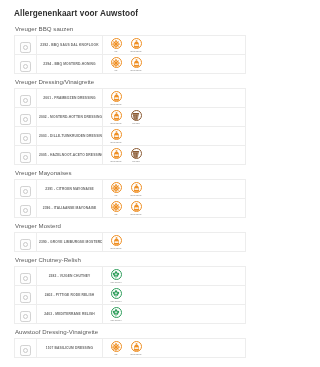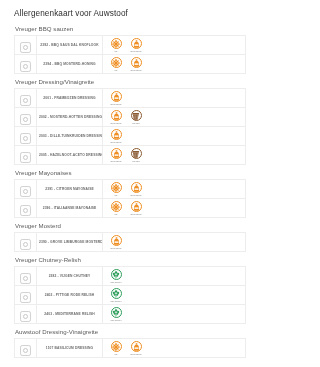--- a/index.html
+++ b/index.html
@@ -7,21 +7,21 @@
     width: 260px; height: 367px;
     background: #ffffff;
     font-family: "Liberation Sans", sans-serif;
     color: #3a3a3a;
     overflow: hidden;
   }
   .page { padding: 9px 14px 0 14px; }
 
   .doc-title {
     font-size: 8.2px;
-    font-weight: 400;
+    font-weight: 700;
     color: #2e2e2e;
     letter-spacing: 0.1px;
     margin-bottom: 7px;
   }
 
   .section { margin-bottom: 1px; }
   .section-heading {
     font-size: 6.1px;
     font-weight: 400;
     color: #5a5a5a;

